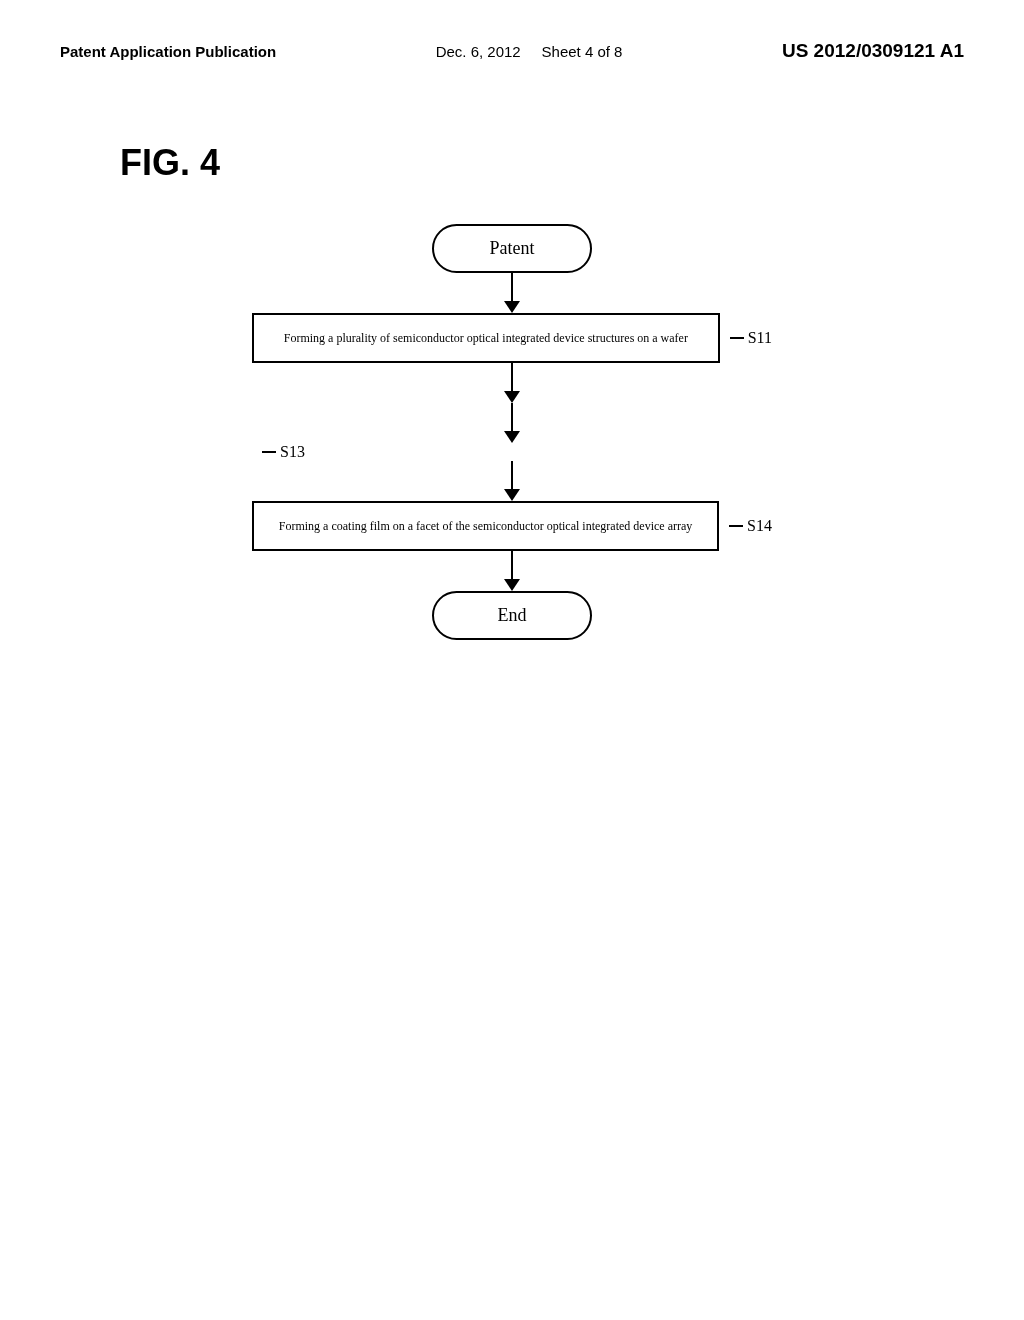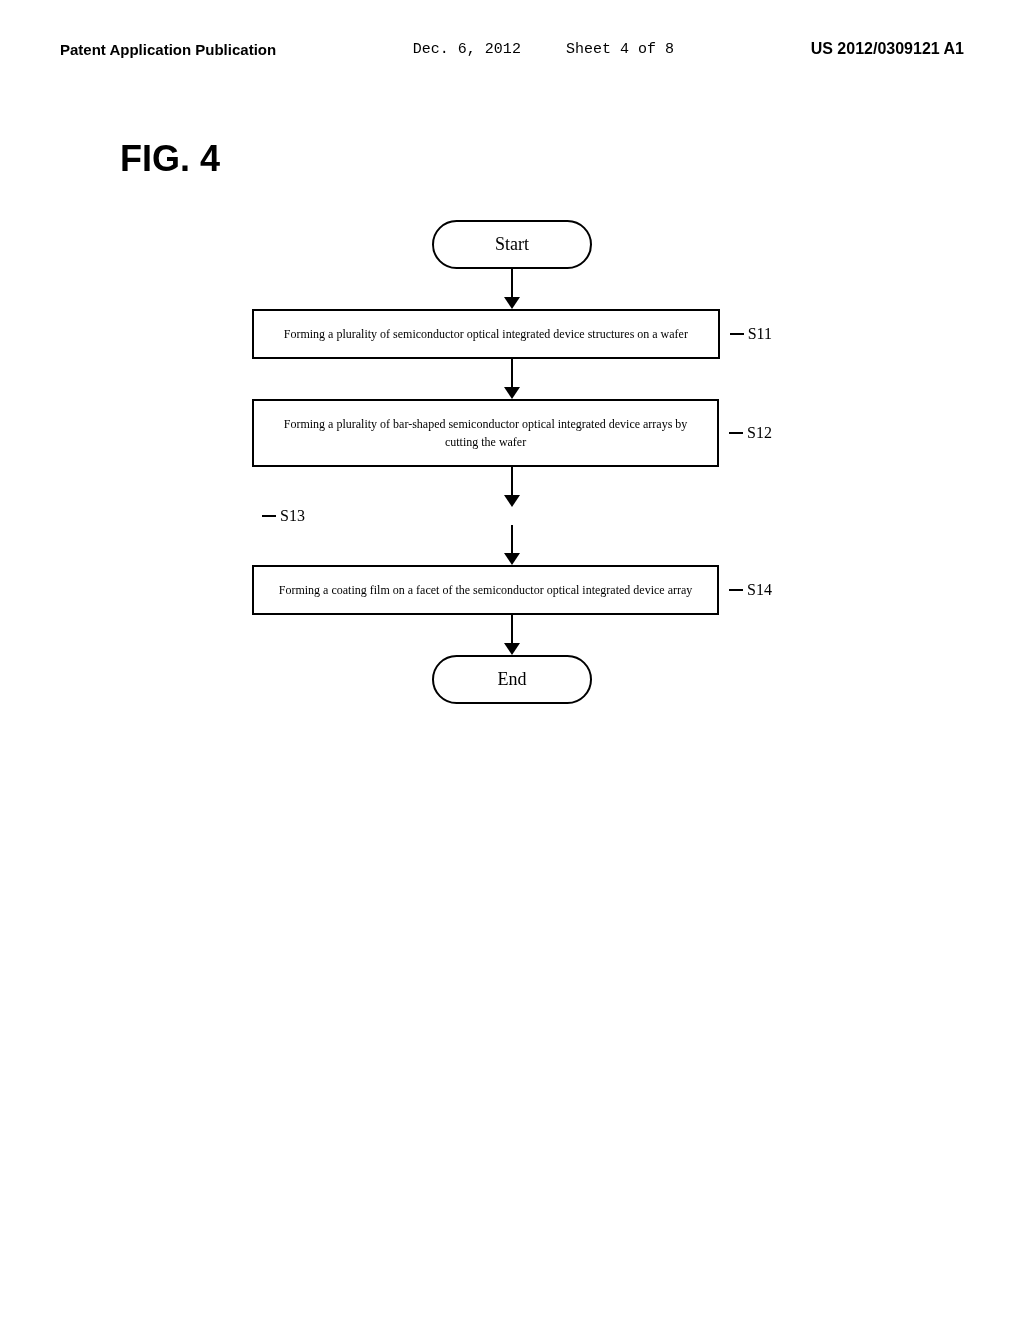--- a/index.html
+++ b/index.html
@@ -30,26 +30,26 @@
     }
 
     .header-left {
       font-size: 15px;
       font-weight: bold;
       font-family: Arial, sans-serif;
     }
 
     .header-center {
       font-size: 15px;
-      font-family: Liberation Mono, monospace;
+      font-family: Liberation Sans, sans-serif;
       text-align: center;
     }
 
     .header-right {
-      font-size: 16px;
+      font-size: 19px;
       font-family: Arial, sans-serif;
       font-weight: bold;
     }
 
     
     .figure-label {
       font-size: 36px;
       font-weight: bold;
       font-family: Arial, sans-serif;
       padding: 80px 0 40px 120px;
@@ -148,37 +148,33 @@
       &nbsp;&nbsp;&nbsp;
       <span>Sheet 4 of 8</span>
     </div>
     <div class="header-right">US 2012/0309121 A1</div>
   </div>
 
   <div class="figure-label">FIG. 4</div>
 
   <div class="flowchart">
 
-    <div class="pill">Start</div>
+    <div class="pill">Patent</div>
 
     <div class="connector connector-short"></div>
     <div class="arrow-down"></div>
 
     <div class="step-row">
       <div class="process-box">Forming a plurality of semiconductor optical integrated device structures on a wafer</div>
       <div class="step-label">S11</div>
     </div>
 
     <div class="connector connector-short"></div>
     <div class="arrow-down"></div>
 
-    <div class="step-row">
-      <div class="process-box">Forming a plurality of bar-shaped semiconductor optical integrated device arrays by cutting the wafer</div>
-      <div class="step-label">S12</div>
-    </div>
 
     <div class="connector connector-short"></div>
     <div class="arrow-down"></div>
 
     <div class="step-row">
       <div class="step-label">S13</div>
     </div>
 
     <div class="connector connector-short"></div>
     <div class="arrow-down"></div>

